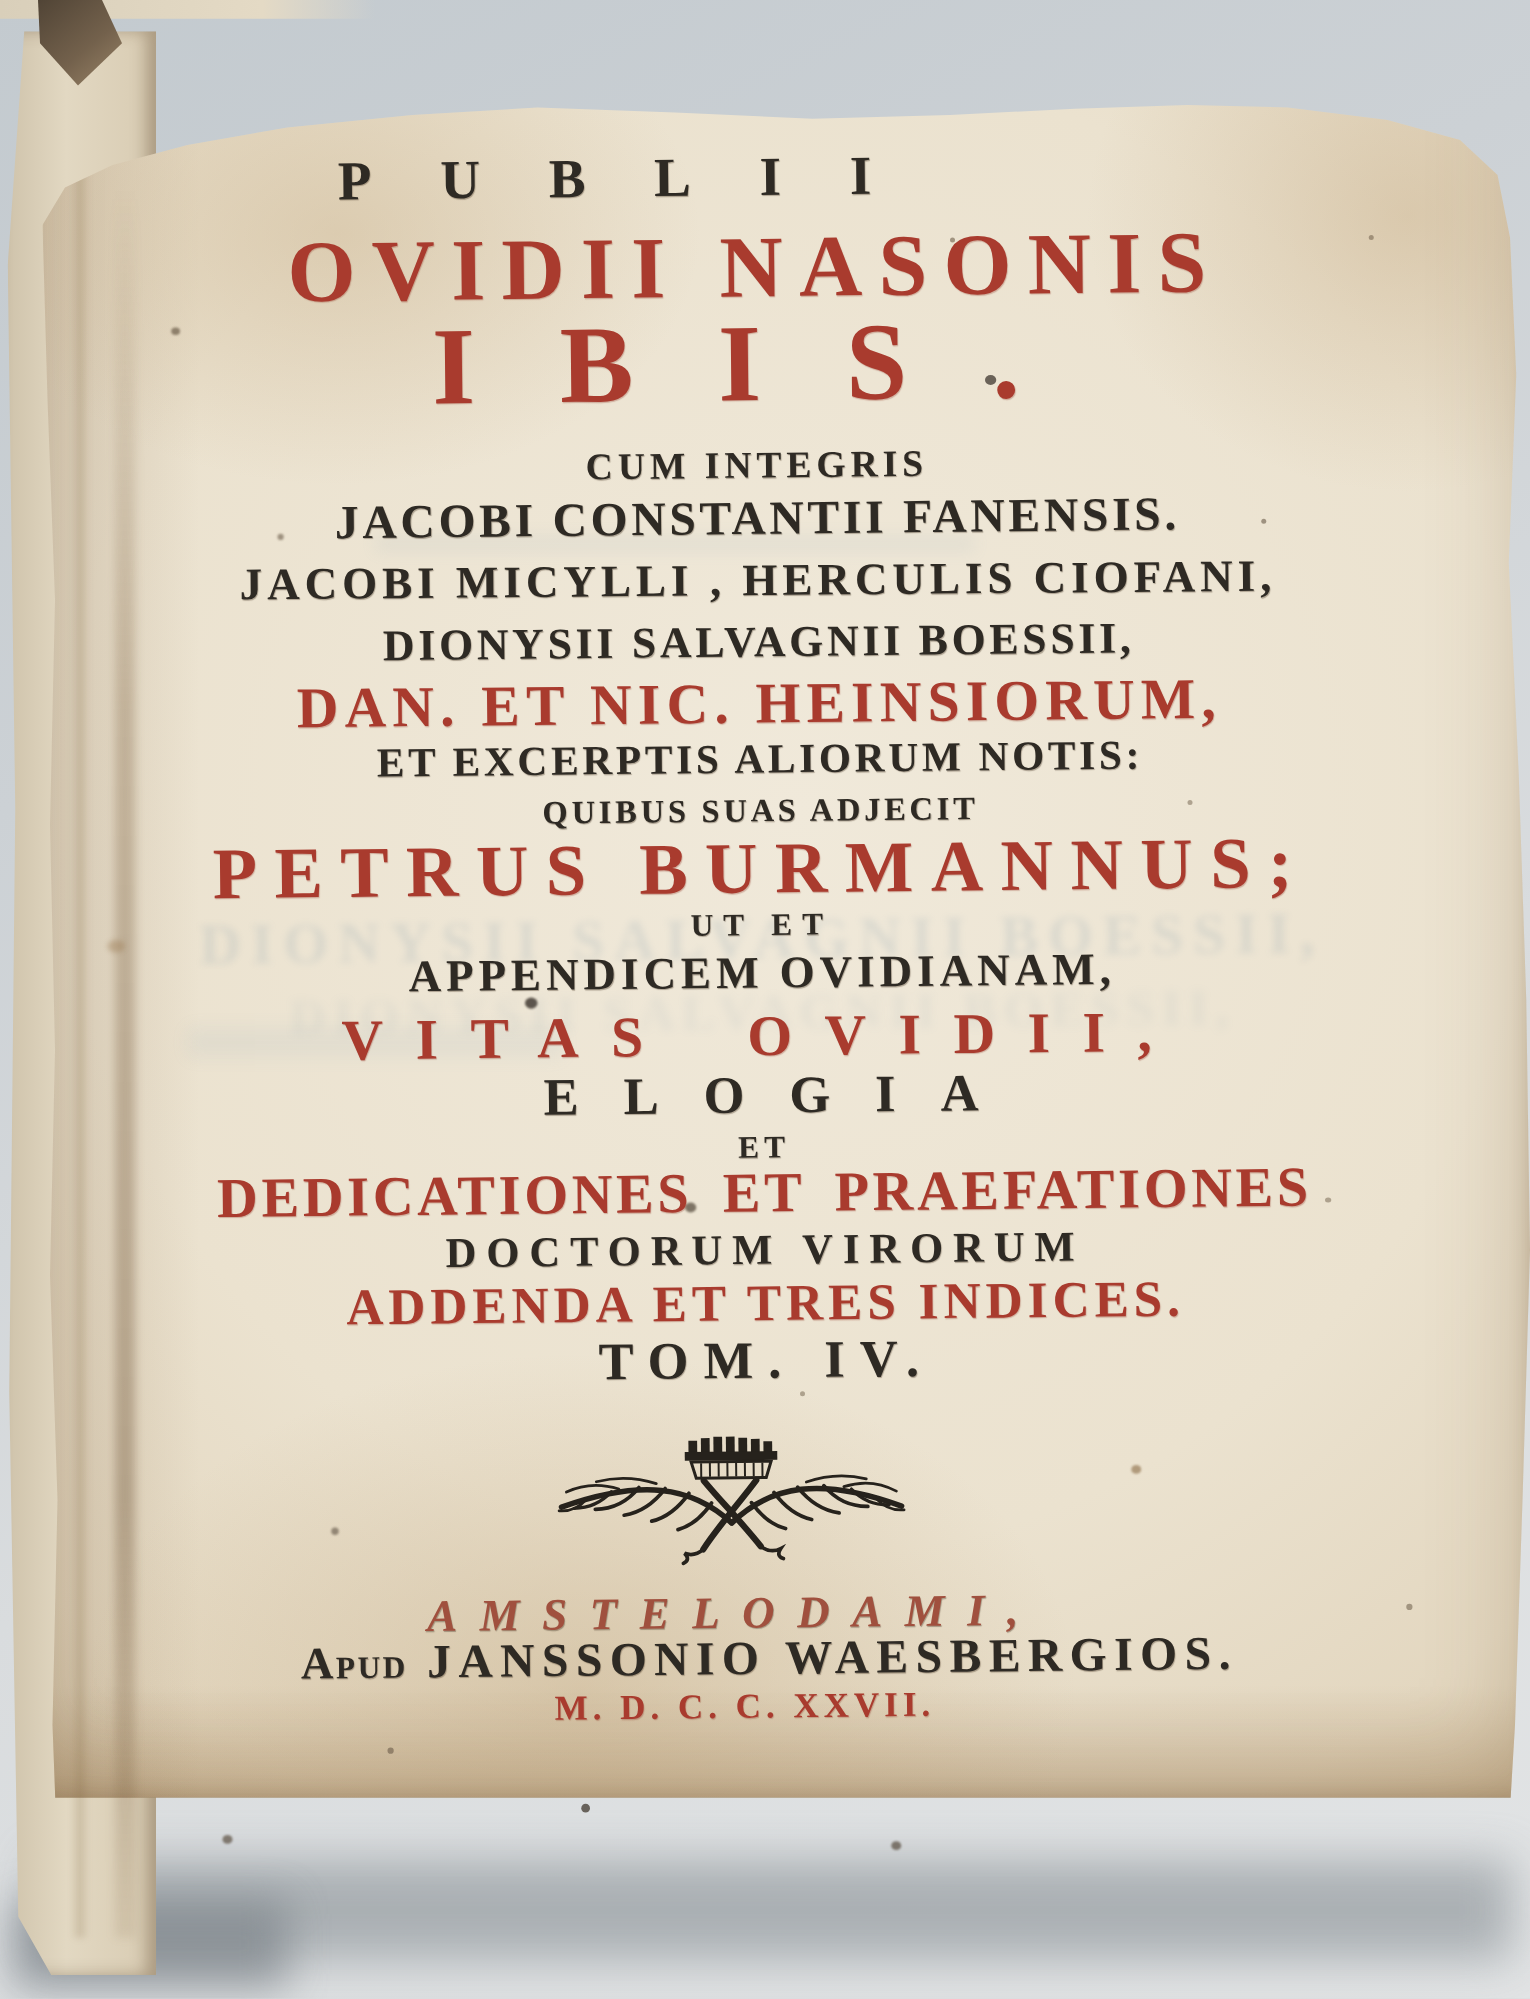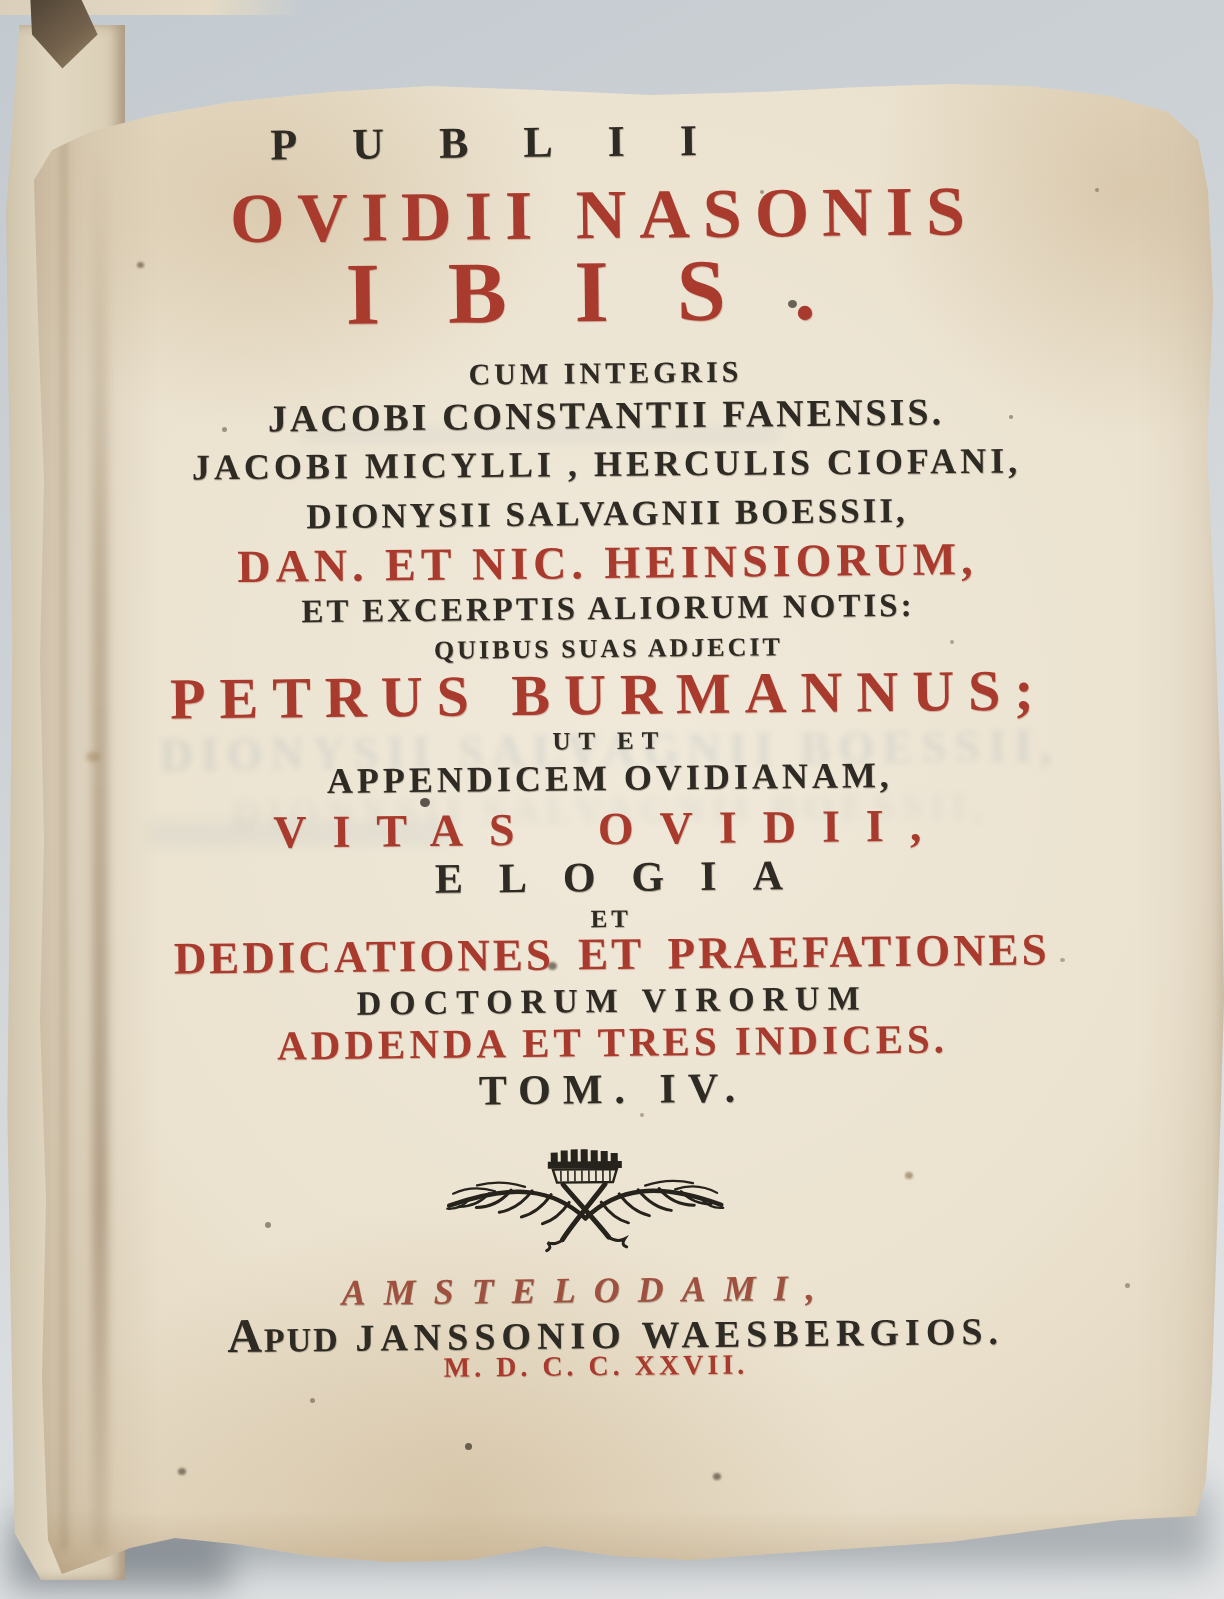--- a/index.html
+++ b/index.html
@@ -26,21 +26,21 @@
     background:linear-gradient(90deg,#cfc3ab,#e2d8c2 40%,#d8cbb2);
     box-shadow:inset -8px 0 12px rgba(90,65,40,.35);}
 
   
   .bottom-shadow{position:absolute;left:30px;top:1488px;width:1180px;height:80px;
     background:#8f969b;filter:blur(18px);opacity:.65;}
   .corner-shadow{position:absolute;left:10px;top:1520px;width:220px;height:70px;
     background:#7d848a;filter:blur(16px);opacity:.7;}
 
   
-  .page{position:absolute;left:0;top:0;width:1224px;height:1599px;
+  .page{position:absolute;left:0;top:0;width:1224px;height:1438px;
     clip-path:polygon(34px 180px,52px 150px,90px 132px,150px 116px,230px 102px,330px 92px,
       430px 86px,540px 90px,650px 95px,760px 92px,860px 87px,950px 84px,1030px 86px,
       1110px 96px,1168px 112px,1198px 140px,1208px 190px,1213px 300px,1207px 450px,
       1215px 620px,1221px 800px,1224px 1000px,1218px 1200px,1212px 1380px,1206px 1480px,
       1196px 1516px,1120px 1520px,1040px 1530px,950px 1542px,860px 1548px,770px 1554px,
       690px 1560px,615px 1556px,545px 1546px,470px 1560px,390px 1562px,310px 1556px,
       235px 1544px,175px 1538px,130px 1548px,95px 1562px,62px 1574px,48px 1540px,
       42px 1380px,46px 1200px,40px 1020px,44px 840px,40px 660px,44px 480px,38px 320px);
     background:
       radial-gradient(34% 20% at 22% 13%, rgba(196,170,130,.40), rgba(196,170,130,0) 70%),
@@ -83,21 +83,21 @@
   .l-app{top:760px;font-size:36px;font-weight:600;letter-spacing:4px;}
   .l-vitas{top:806px;font-size:46px;font-weight:700;letter-spacing:26px;word-spacing:20px;}
   .l-elogia{top:856px;font-size:42px;font-weight:600;letter-spacing:36px;transform:translateX(16px);}
   .l-et{top:906px;font-size:25px;font-weight:600;letter-spacing:4px;}
   .l-ded{top:932px;font-size:45px;font-weight:700;letter-spacing:3px;word-spacing:10px;}
   .l-doc{top:984px;font-size:34px;font-weight:600;letter-spacing:8px;}
   .l-add{top:1022px;font-size:41px;font-weight:700;letter-spacing:4px;}
   .l-tom{top:1068px;font-size:42px;font-weight:600;letter-spacing:12px;}
   .l-city{top:1272px;font-size:36px;font-weight:700;font-style:italic;letter-spacing:18px;transform:translateX(-28px);}
   .l-apud{top:1308px;font-size:38px;font-weight:600;letter-spacing:6px;}
-  .l-apud .sc{font-variant:small-caps;font-size:48px;letter-spacing:2px;}
+  .l-apud .sc{font-variant:small-caps;font-size:36px;letter-spacing:2px;}
   .l-year{top:1352px;font-size:28px;font-weight:700;letter-spacing:4px;transform:translateX(-20px);}
 
   .device-row{position:absolute;top:1142px;left:0;width:100%;text-align:center;}
   .device-row svg{margin-left:-58px;}
 
   
   .ghost{position:absolute;left:0;width:100%;text-align:center;white-space:nowrap;
     font-weight:700;color:#6f8da3;pointer-events:none;}
   .ghost1{top:724px;font-size:46px;letter-spacing:8px;opacity:.15;filter:blur(3px);}
   .ghost2{top:786px;font-size:40px;letter-spacing:6px;opacity:.09;filter:blur(4px);}

